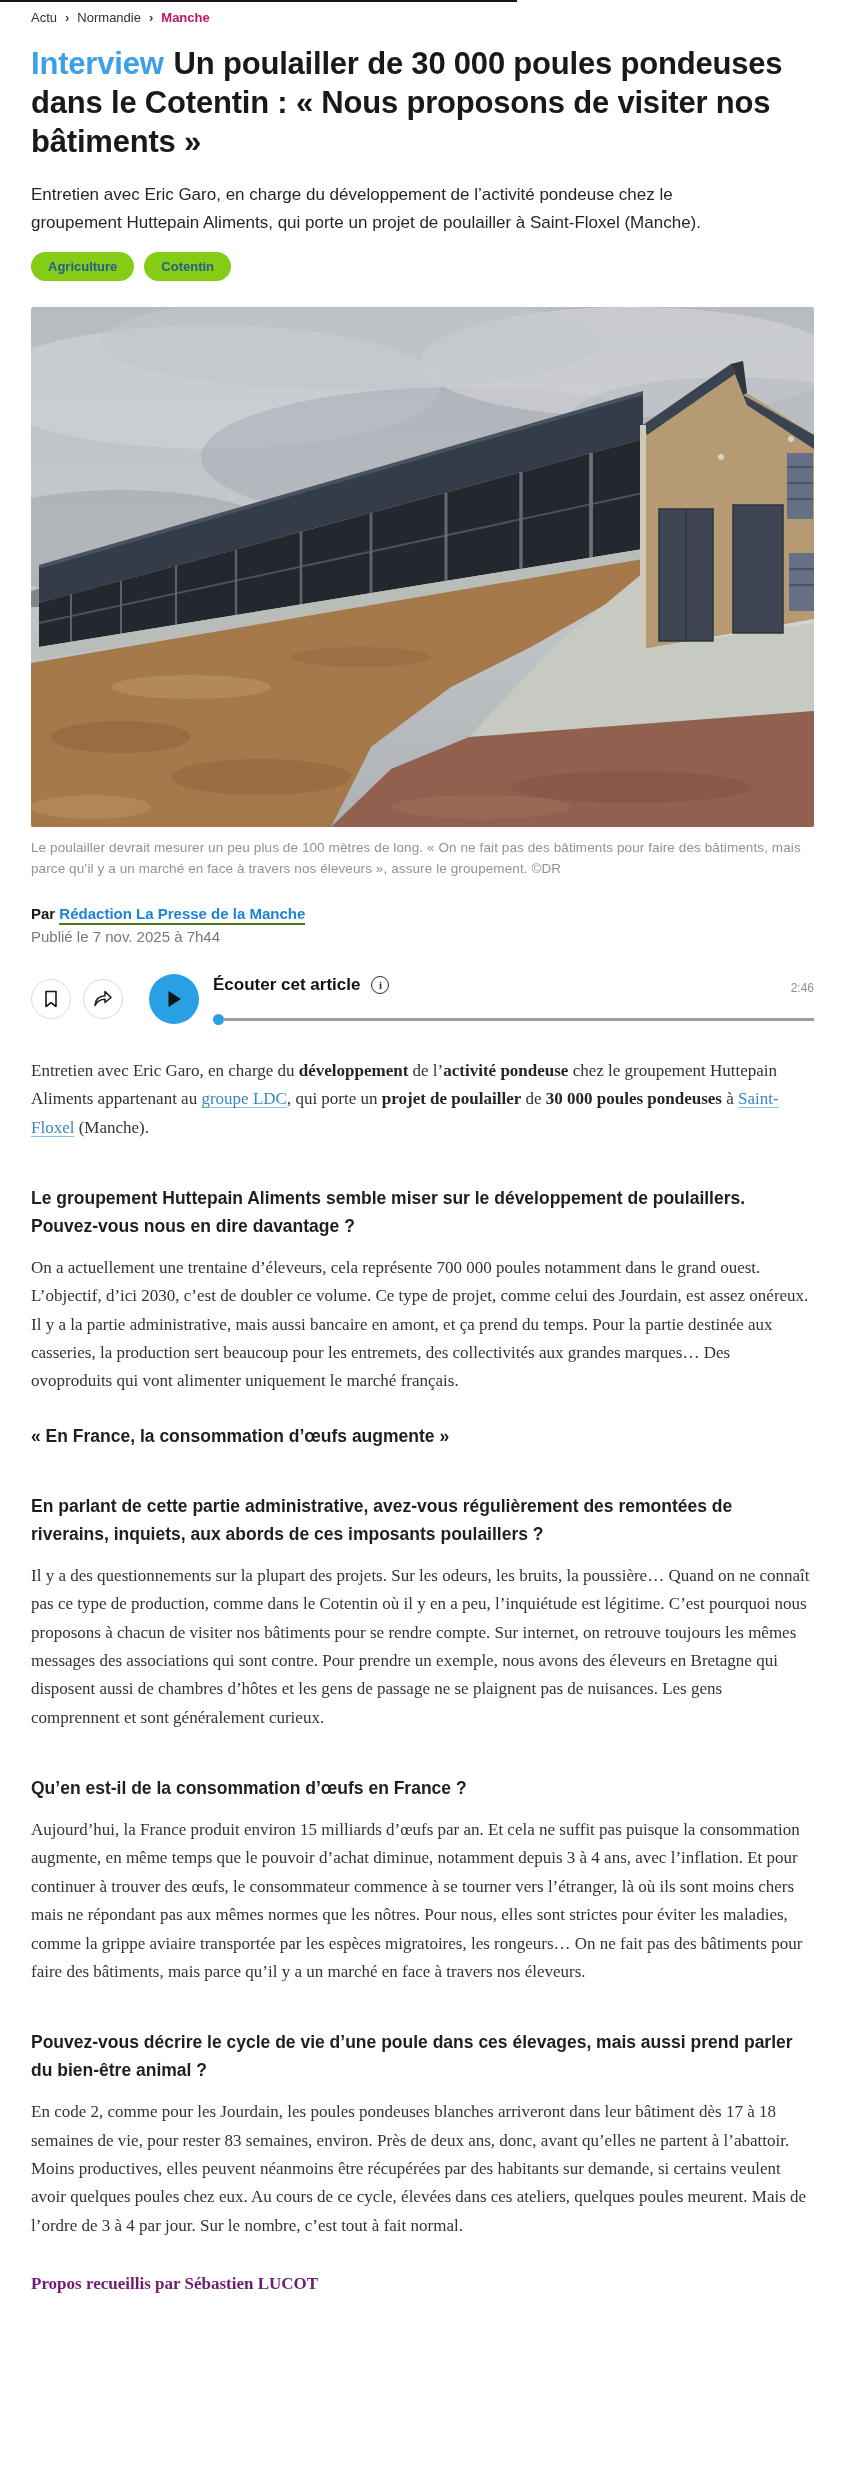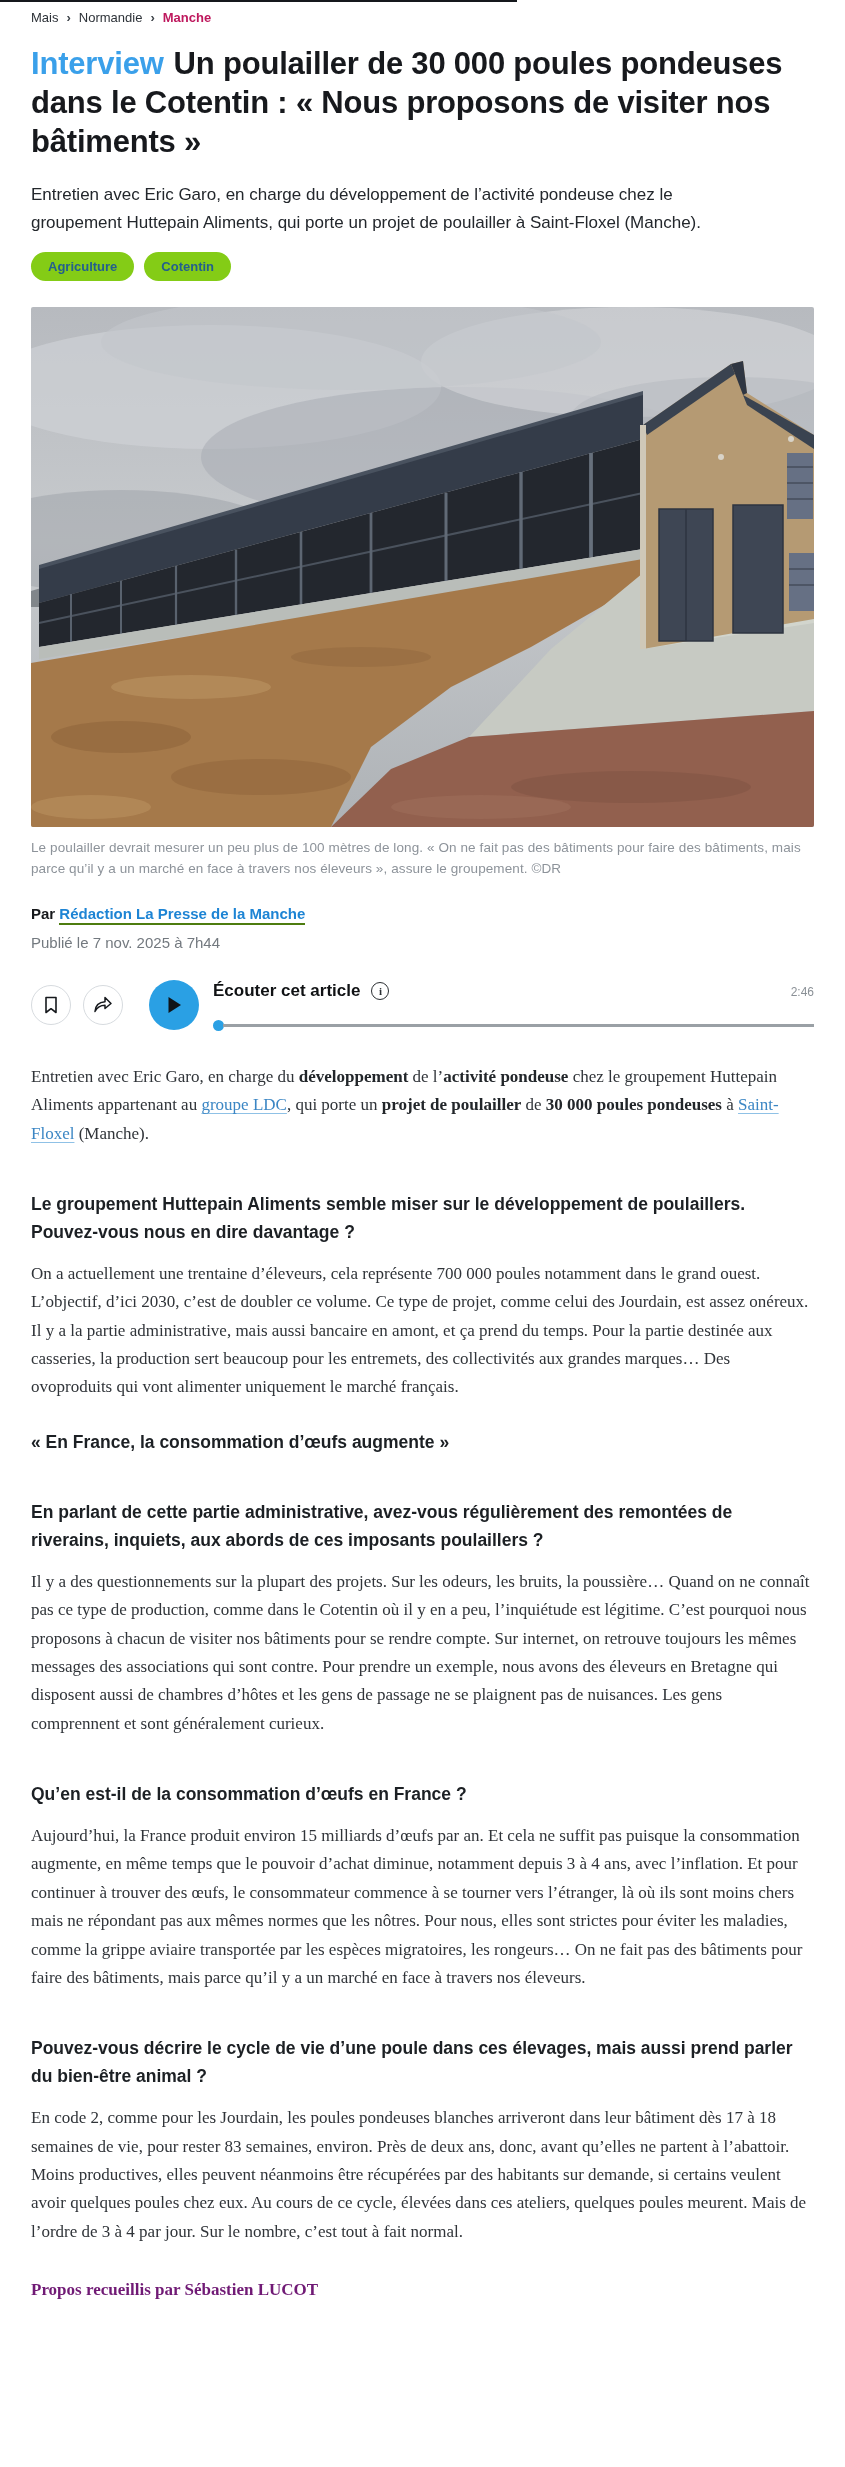--- a/index.html
+++ b/index.html
@@ -20,28 +20,28 @@
 
   .tags{margin-top:16px;display:flex;gap:10px}
   .tag{background:#84cc16;color:#235f8d;font-weight:700;font-size:13px;padding:7px 17px;border-radius:16px;border:none;cursor:pointer}
 
   figure{margin-top:26px}
   .photo{width:783px;height:520px;display:block;border-radius:2px}
   figcaption{margin-top:11px;font-size:13.5px;line-height:1.5;color:#8d939a;letter-spacing:.1px}
 
   .byline{margin-top:26px;font-size:15px;color:#16181b;font-weight:700}
   .byline a{color:#1d84d4;text-decoration:none;border-bottom:2px solid #4d7c0f;padding-bottom:1px}
-  .published{margin-top:12px;font-size:15px;color:#73797f}
+  .published{margin-top:6px;font-size:15px;color:#73797f}
 
   .audio{margin-top:28px;display:flex;align-items:center}
   .icon-btn{width:40px;height:40px;border:1px solid #d7dbdf;border-radius:50%;display:flex;align-items:center;justify-content:center;background:#fff;cursor:pointer;flex:none}
   .icon-btn + .icon-btn{margin-left:12px}
   .play-btn{width:50px;height:50px;border-radius:50%;background:#2aa0e4;border:none;display:flex;align-items:center;justify-content:center;margin-left:26px;flex:none;cursor:pointer}
   .audio-main{flex:1;margin-left:14px;display:flex;flex-direction:column;justify-content:space-between;height:52px;padding-top:2px}
-  .audio-top{display:flex;align-items:center;justify-content:space-between}
+  .audio-top{display:flex;align-items:flex-end;justify-content:space-between}
   .audio-label{font-weight:700;font-size:17px;display:flex;align-items:center;gap:11px;color:#101214}
   .info-icon{width:18px;height:18px;border:1.5px solid #2b2f33;border-radius:50%;font-size:11px;font-weight:700;color:#2b2f33;display:inline-flex;align-items:center;justify-content:center;font-family:"Liberation Serif",serif}
   .audio-time{font-size:12px;color:#8a9096;padding-top:2px}
   .progress{display:flex;align-items:center;height:11px;cursor:pointer}
   .progress-dot{width:11px;height:11px;border-radius:50%;background:#2aa0e4;flex:none}
   .progress-track{flex:1;height:3px;background:#9aa0a5;margin-left:-1px}
 
   .article{margin-top:32px}
   .article p.body-p{font-family:"Liberation Serif",serif;font-size:17px;line-height:1.67;color:#303439;margin-bottom:26px}
   .article p.body-p .b{font-weight:700;color:#22262a}
@@ -51,21 +51,21 @@
   .article p.signature{font-family:"Liberation Serif",serif;font-weight:700;font-size:17px;color:#701a75;margin-top:34px}
 </style>
 </head>
 <body>
 
 <div class="top-bar"></div>
 
 <div class="page">
 
   <nav class="breadcrumb">
-      <a href="#" class="crumb">Mais</a>
+      <a href="#" class="crumb">Actu</a>
       <span class="sep">›</span>
       <a href="#" class="crumb">Normandie</a>
       <span class="sep">›</span>
       <a href="#" class="crumb current">Manche</a>
     </nav>
 
   <h1>
     <span class="kicker">Interview</span><span>Un poulailler de 30 000 poules pondeuses dans le Cotentin : « Nous proposons de visiter nos bâtiments »</span>
   </h1>
 

